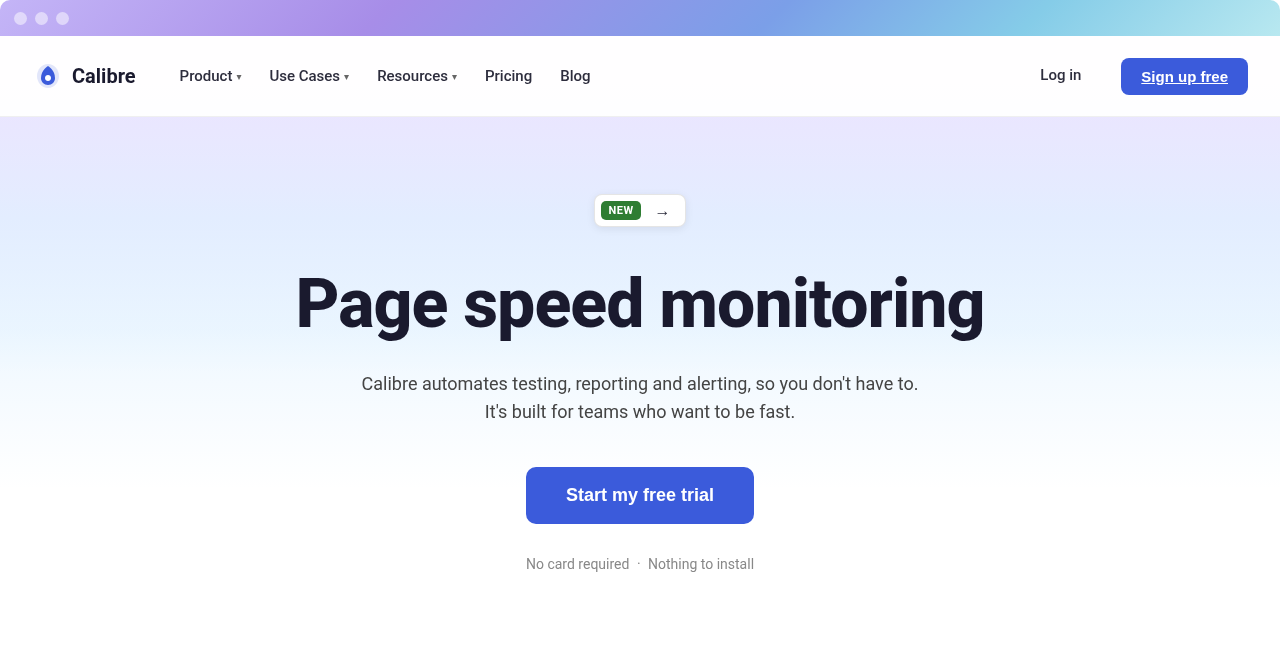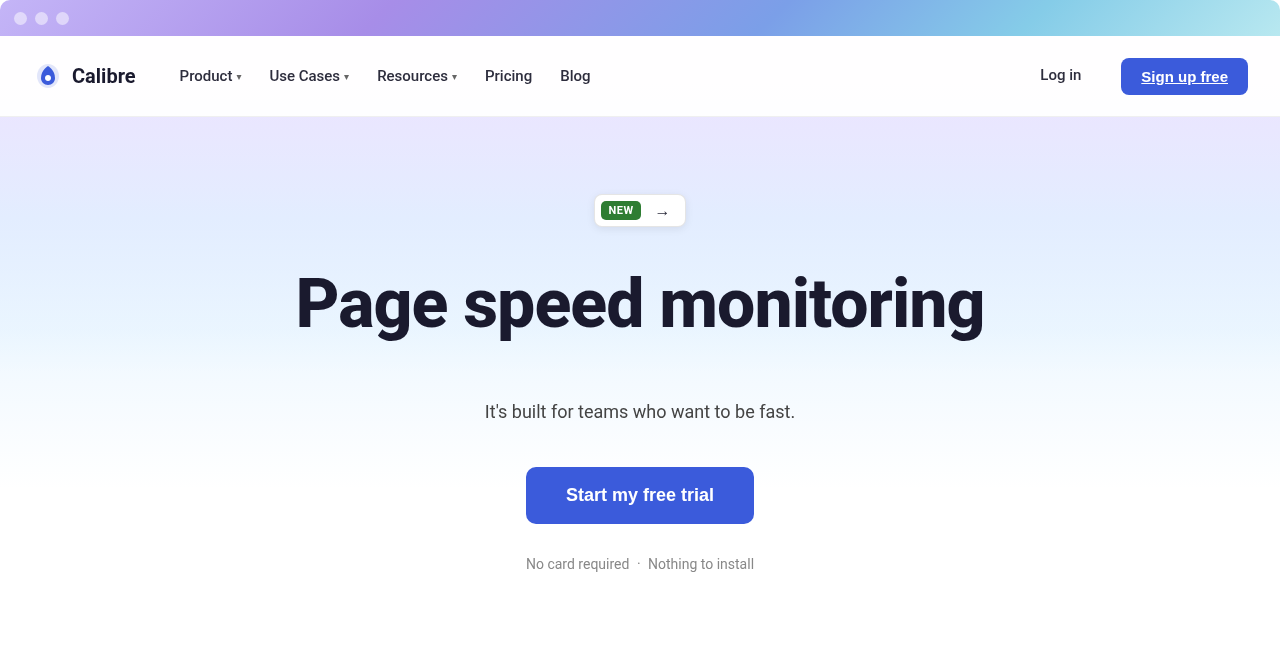--- a/index.html
+++ b/index.html
@@ -275,21 +275,21 @@
       <div class="new-badge-container">
         <span class="new-tag">NEW</span>
         <span class="badge-arrow">→</span>
       </div>
 
       <h1 class="hero-headline">
         <span>Page speed monitoring</span><br>
       </h1>
 
       <p class="hero-subtext">
-        <br>
+        <span>Calibre automates testing, reporting and alerting, so you don't have to.</span><br>
         <span>It's built for teams who want to be fast.</span>
       </p>
 
       <button class="cta-button">Start my free trial</button>
 
       <p class="cta-note">
         <span>No card required</span>
         <span class="dot-separator">·</span>
         <span>Nothing to install</span>
       </p>

